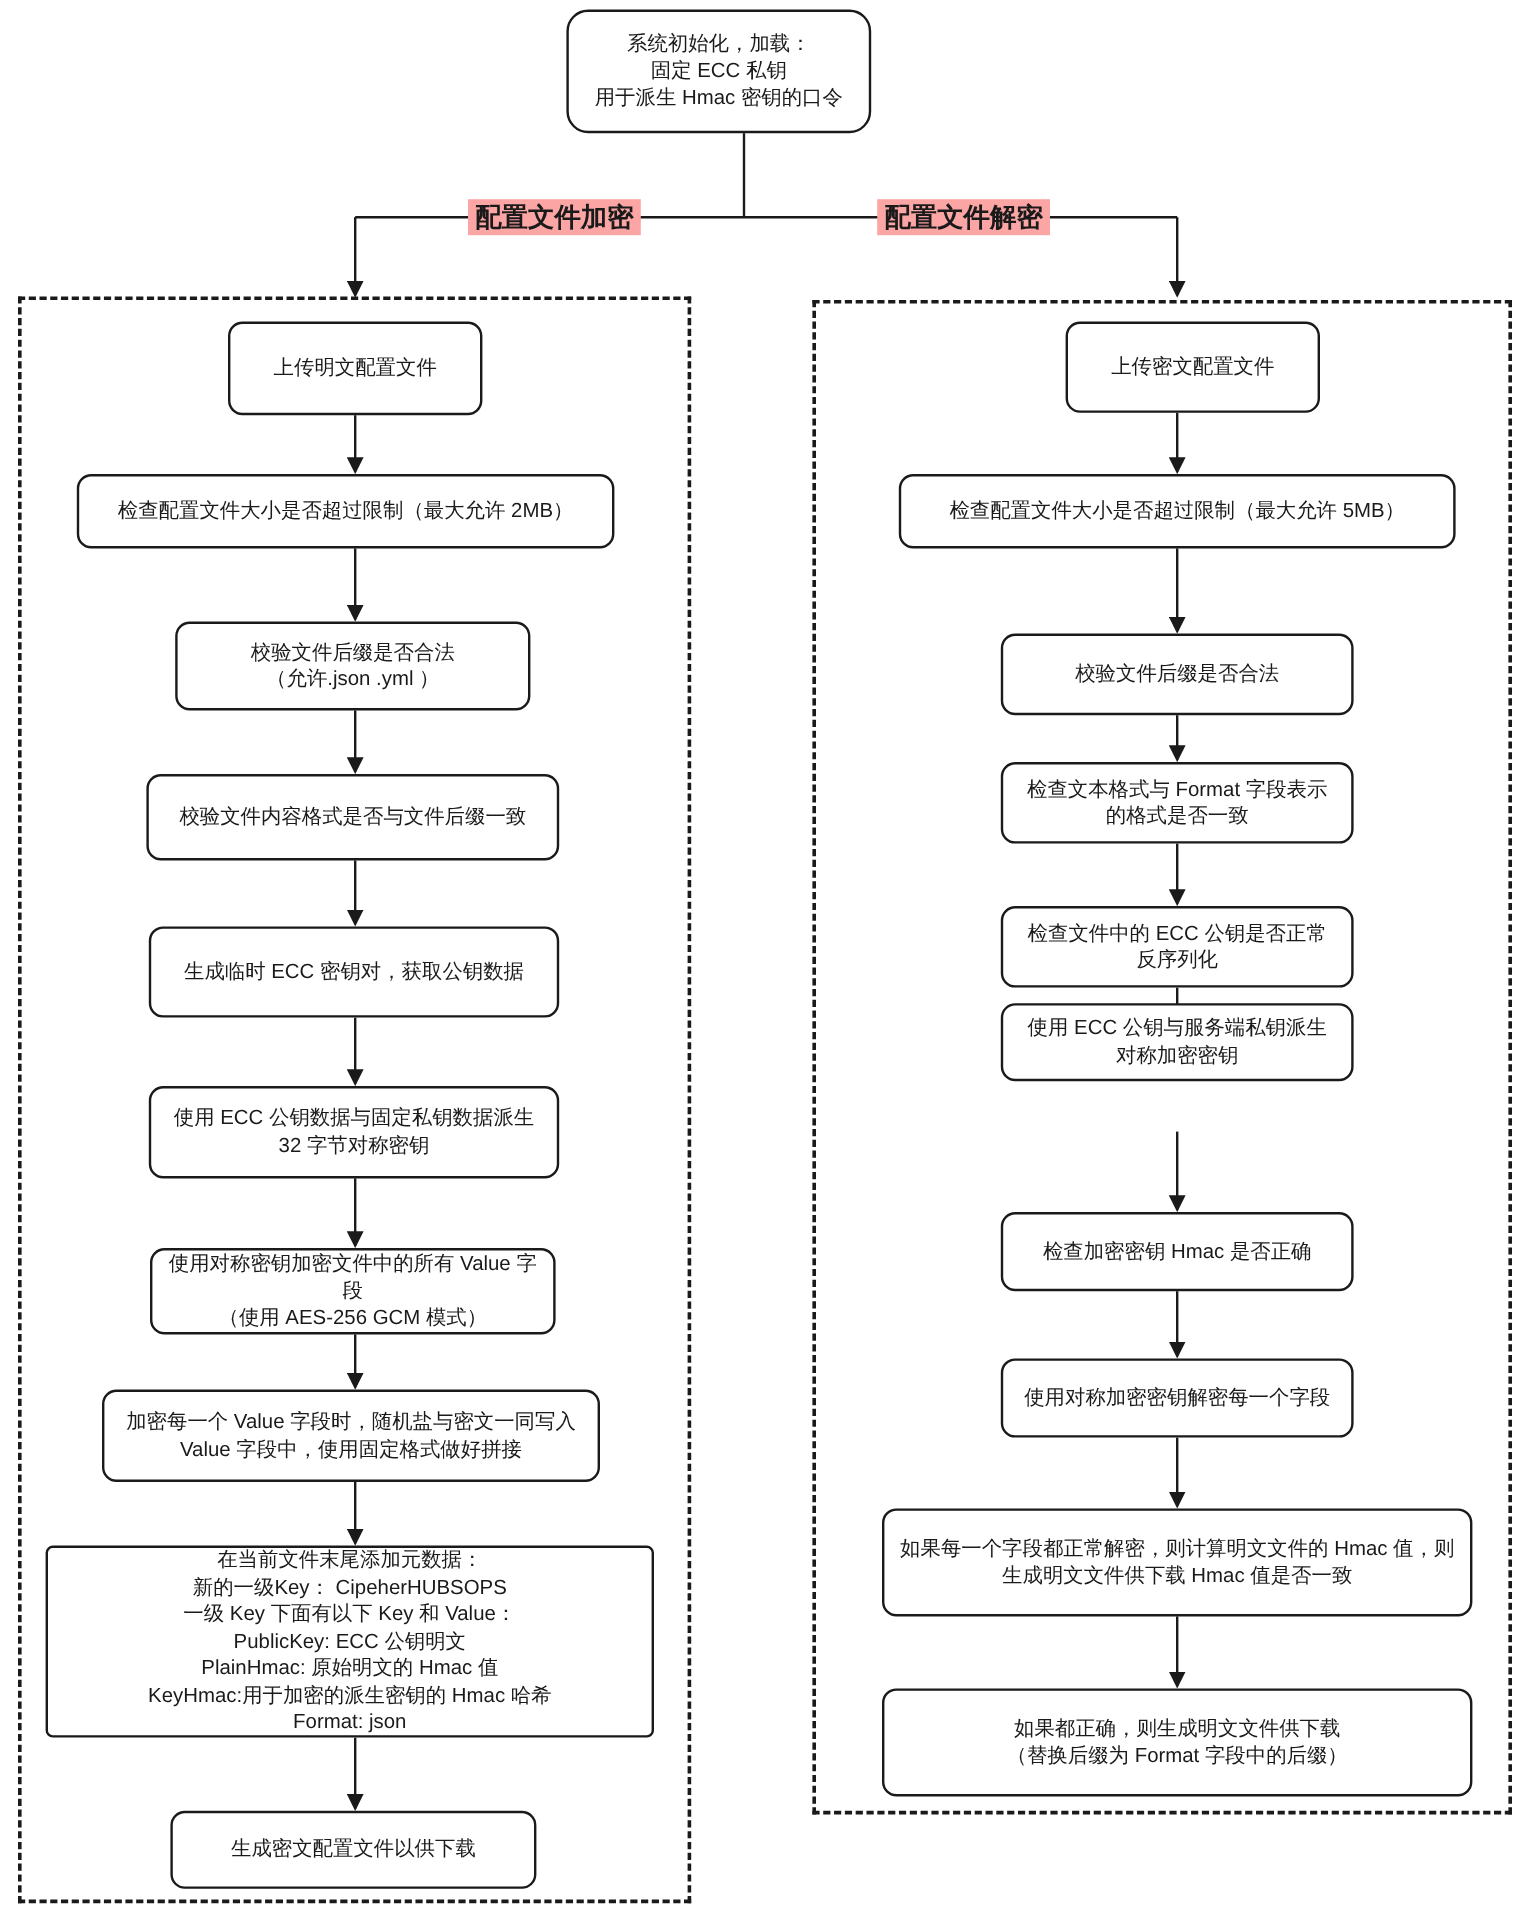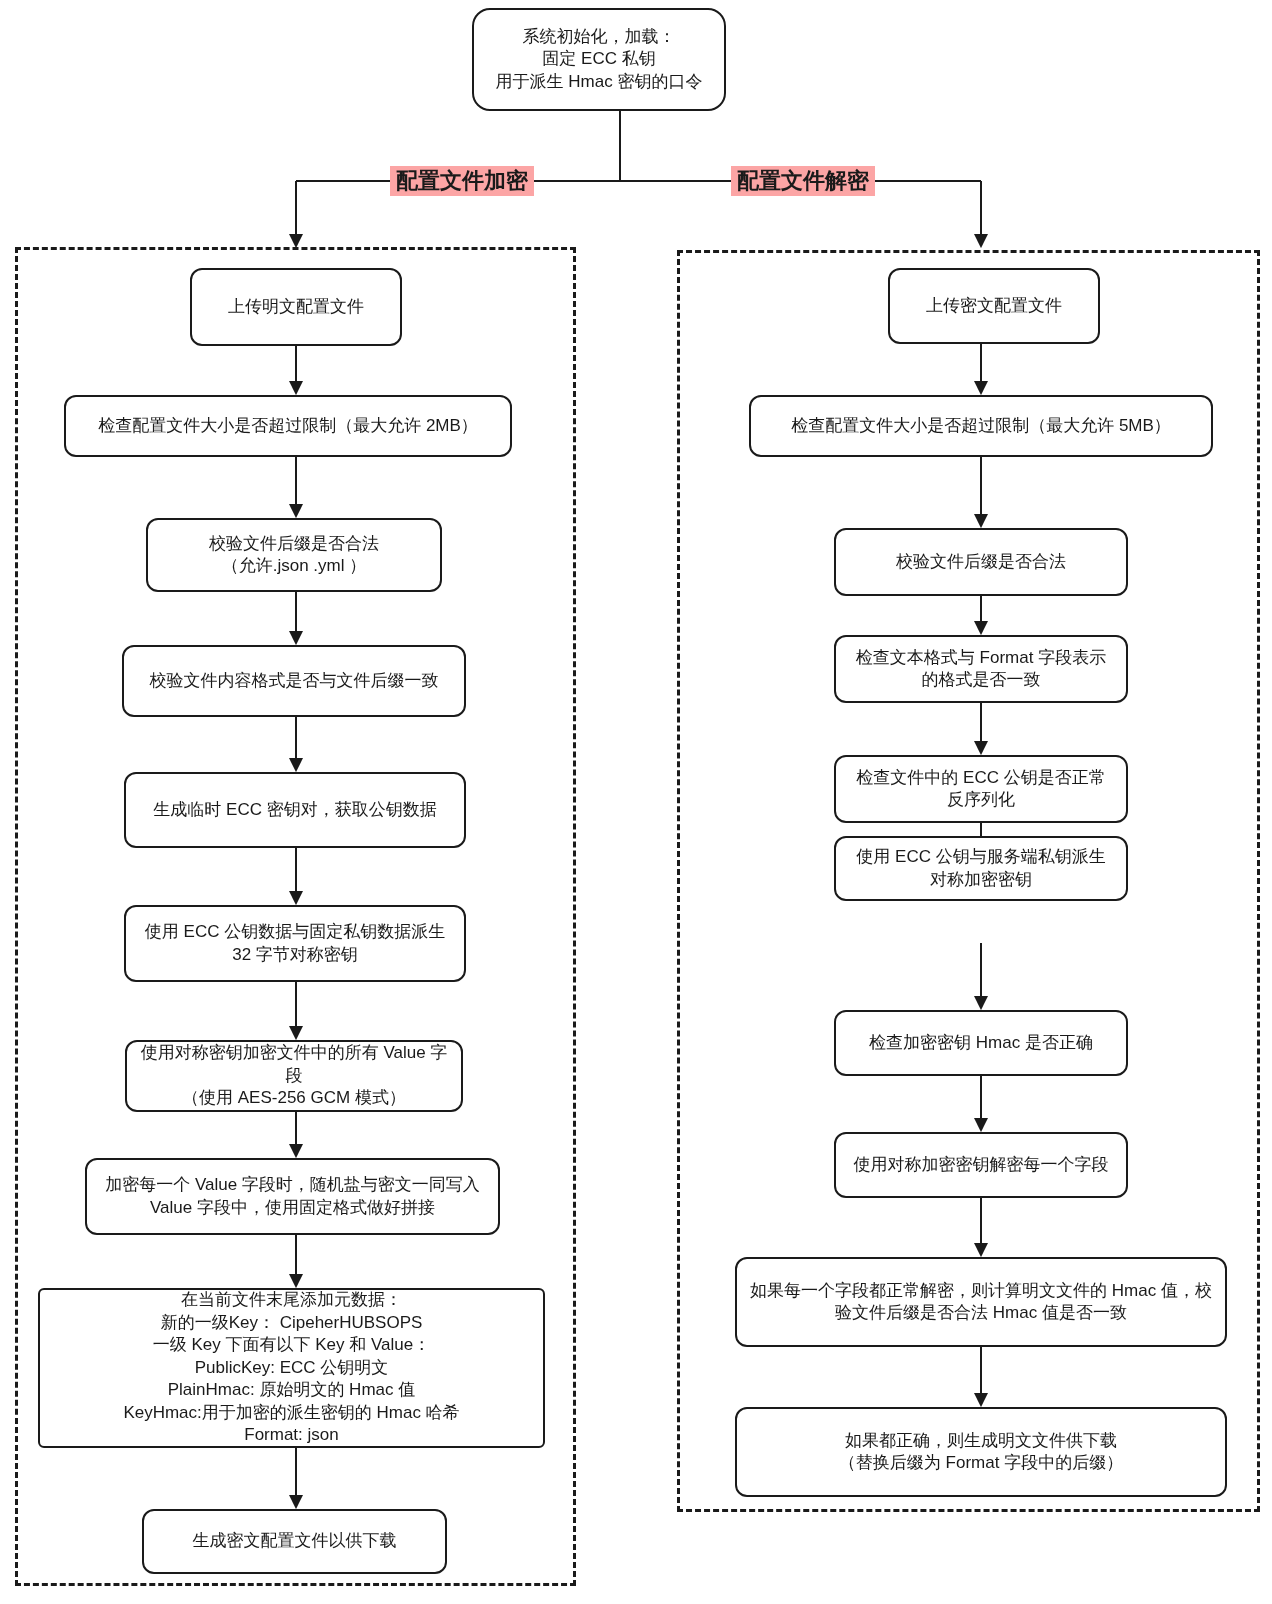--- a/index.html
+++ b/index.html
@@ -116,17 +116,17 @@
   <div class="node e10">生成密文配置文件以供下载</div>
 
   <div class="node d1">上传密文配置文件</div>
   <div class="node d2">检查配置文件大小是否超过限制（最大允许 5MB）</div>
   <div class="node d3">校验文件后缀是否合法</div>
   <div class="node d4">检查文本格式与 Format 字段表示的格式是否一致</div>
   <div class="node d5">检查文件中的 ECC 公钥是否正常反序列化</div>
   <div class="node d6">使用 ECC 公钥与服务端私钥派生对称加密密钥</div>
   <div class="node d7">检查加密密钥 Hmac 是否正确</div>
   <div class="node d8">使用对称加密密钥解密每一个字段</div>
-  <div class="node d9">如果每一个字段都正常解密，则计算明文文件的 Hmac 值，校验文件后缀是否合法 Hmac 值是否一致</div>
+  <div class="node d9">如果每一个字段都正常解密，则计算明文文件的 Hmac 值，则生成明文文件供下载 Hmac 值是否一致</div>
   <div class="node d10">如果都正确，则生成明文文件供下载
 （替换后缀为 Format 字段中的后缀）</div>
 
 </div>
 
 </body></html>

